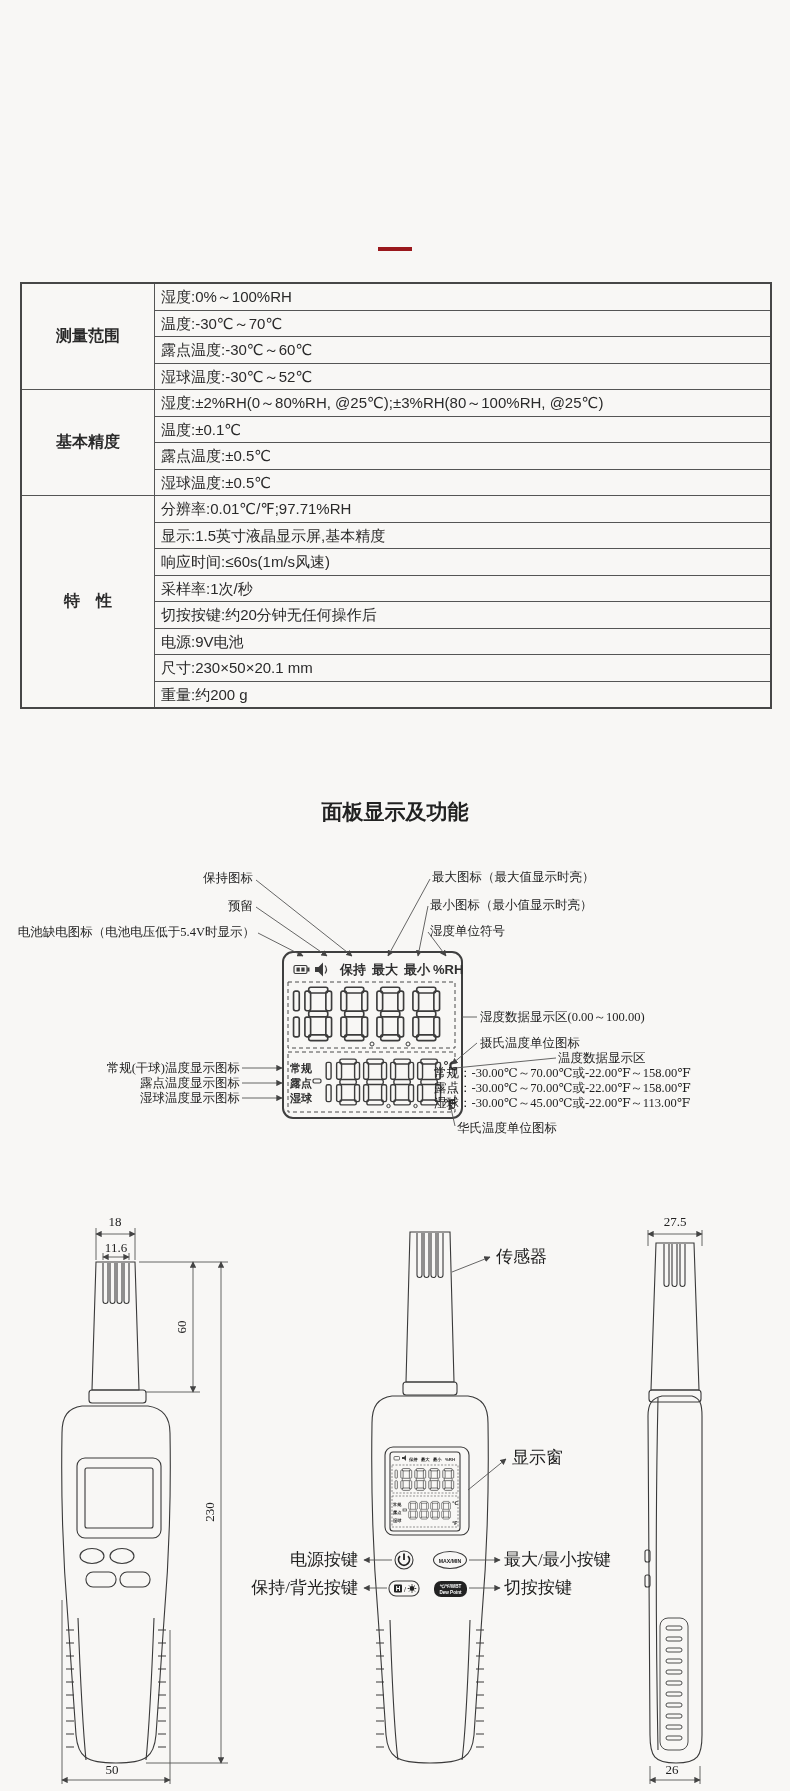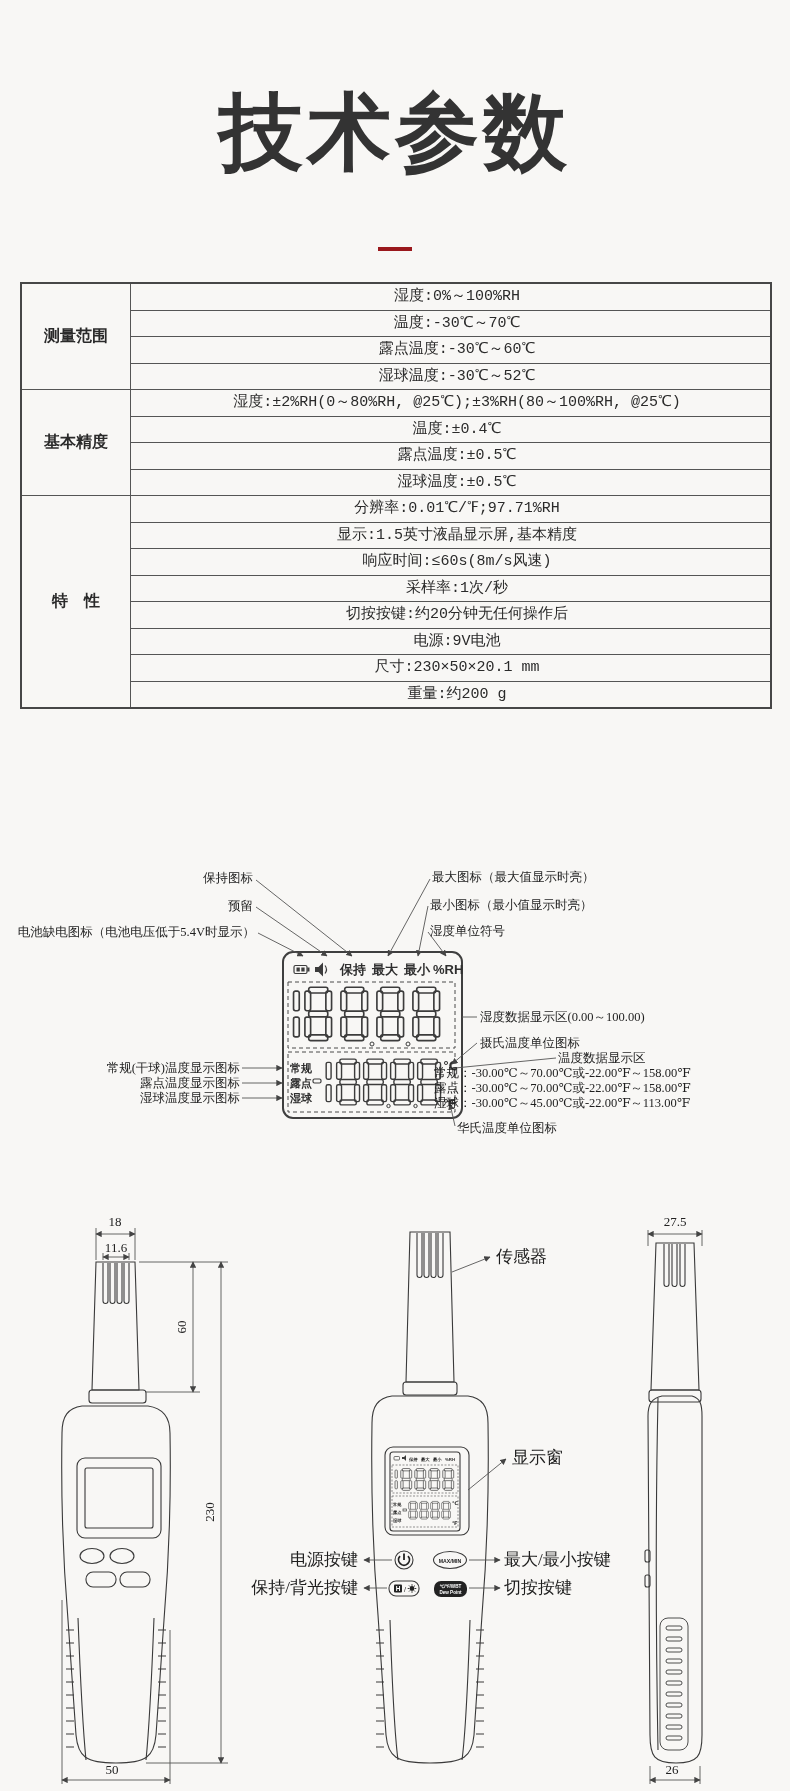--- a/index.html
+++ b/index.html
@@ -6,39 +6,38 @@
   .page{position:relative;width:790px;height:1791px;margin:0 auto;background:#f8f7f5;overflow:hidden;
         font-family:"Liberation Sans","DejaVu Sans",sans-serif;color:#2b2b2b;}
   .main-title{position:absolute;top:76px;left:0;width:100%;text-align:center;
         font-size:84px;font-weight:900;letter-spacing:4px;color:#333;}
   .red-underline{position:absolute;top:247px;left:378px;width:34px;height:4px;background:#9a181c;}
   table.spec{position:absolute;top:282px;left:20px;width:752px;border-collapse:collapse;
         table-layout:fixed;background:transparent;}
   table.spec{border:2px solid #474747;}
   table.spec td,table.spec th{border:1px solid #555;}
   th.grp{width:100px;font-size:16px;font-weight:600;color:#2a2a2a;text-align:center;
-        vertical-align:middle;padding:4px;}
-  td.val{font-size:15px;color:#2a2a2a;text-align:center;padding:0 6px 0 19px;height:25.5px;
-        line-height:25.5px;white-space:nowrap;font-weight:500;font-family:Liberation Mono, monospace;}
+        vertical-align:middle;padding:16px;}
+  td.val{font-size:15px;color:#2a2a2a;text-align:left;padding:0 6px 0 6px;height:25.5px;
+        line-height:25.5px;white-space:nowrap;font-weight:500;}
   .section-title{position:absolute;top:798px;left:0;width:100%;text-align:center;
         font-size:21px;font-weight:800;color:#222;}
   svg{position:absolute;left:0;}
   .cjk-serif{font-family:"Liberation Serif","DejaVu Serif",serif;fill:#1e1e1e;}
   .lcd-txt{font-family:"Liberation Sans","DejaVu Sans",sans-serif;font-weight:bold;fill:#2f2f2f;}
   .leader{stroke:#555;stroke-width:0.9;fill:none;}
   .outline{stroke:#3a3a3a;stroke-width:1.1;fill:none;}
   .dimline{stroke:#555;stroke-width:0.9;fill:none;}
   .dimtxt{font-family:"Liberation Serif","DejaVu Serif",serif;font-size:13px;fill:#222;}
 </style>
 </head>
 <body>
 
 <div class="page">
 
-  <div class="main-title">技术参数</div>
   <div class="red-underline"></div>
 
   <table class="spec">
     <tbody>
         <tr>
       <th class="grp" rowspan="4">测量范围</th>
       <td class="val">湿度:0%～100%RH</td>
         </tr>
     <tr>
           <td class="val">温度:-30℃～70℃</td>
@@ -47,56 +46,57 @@
           <td class="val">露点温度:-30℃～60℃</td>
         </tr>
     <tr>
           <td class="val">湿球温度:-30℃～52℃</td>
         </tr>
     <tr>
       <th class="grp" rowspan="4">基本精度</th>
       <td class="val">湿度:±2%RH(0～80%RH, @25℃);±3%RH(80～100%RH, @25℃)</td>
         </tr>
     <tr>
-          <td class="val">温度:±0.4℃</td>
+          <td class="val">温度:±0.1℃</td>
         </tr>
     <tr>
           <td class="val">露点温度:±0.5℃</td>
         </tr>
     <tr>
           <td class="val">湿球温度:±0.5℃</td>
         </tr>
     <tr>
       <th class="grp" rowspan="8">特　性</th>
       <td class="val">分辨率:0.01℃/℉;97.71%RH</td>
         </tr>
     <tr>
           <td class="val">显示:1.5英寸液晶显示屏,基本精度</td>
         </tr>
     <tr>
-          <td class="val">响应时间:≤60s(8m/s风速)</td>
+          <td class="val">响应时间:≤60s(1m/s风速)</td>
         </tr>
     <tr>
           <td class="val">采样率:1次/秒</td>
         </tr>
     <tr>
           <td class="val">切按按键:约20分钟无任何操作后</td>
         </tr>
     <tr>
           <td class="val">电源:9V电池</td>
         </tr>
     <tr>
           <td class="val">尺寸:230×50×20.1 mm</td>
         </tr>
     <tr>
           <td class="val">重量:约200 g</td>
         </tr>
   </tbody>
     </table>
 
+  <div class="section-title">面板显示及功能</div>
 
   <svg style="top:860px" width="790" height="330" viewBox="0 0 790 330">
     <defs>
       <g id="dig8" fill="none" stroke="#3c3c3c" stroke-width="1.3">
         <rect x="4.5" y="1" width="15" height="4.5" rx="1.5"></rect>
         <rect x="1.5" y="4" width="4.5" height="15.5" rx="1.5"></rect>
         <rect x="18" y="4" width="4.5" height="15.5" rx="1.5"></rect>
         <rect x="4.5" y="19.8" width="15" height="4.5" rx="1.5"></rect>
         <rect x="1.5" y="24.5" width="4.5" height="15.5" rx="1.5"></rect>
         <rect x="18" y="24.5" width="4.5" height="15.5" rx="1.5"></rect>

